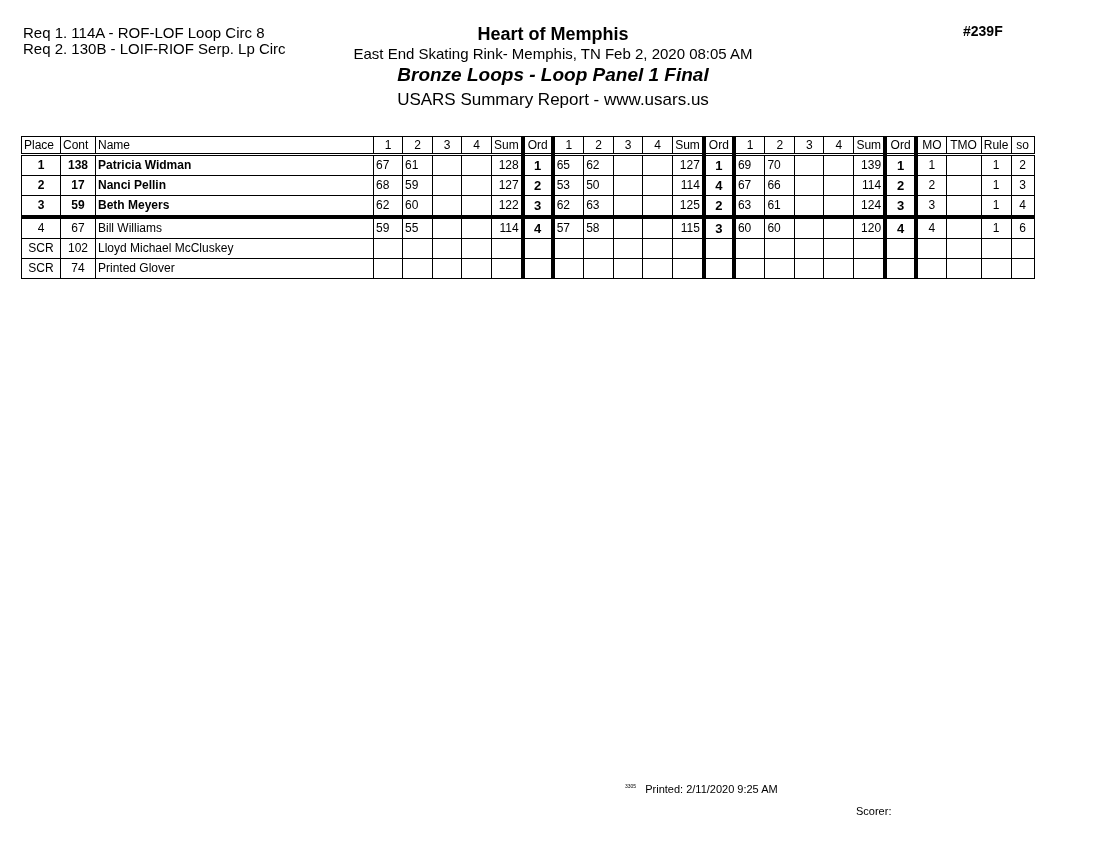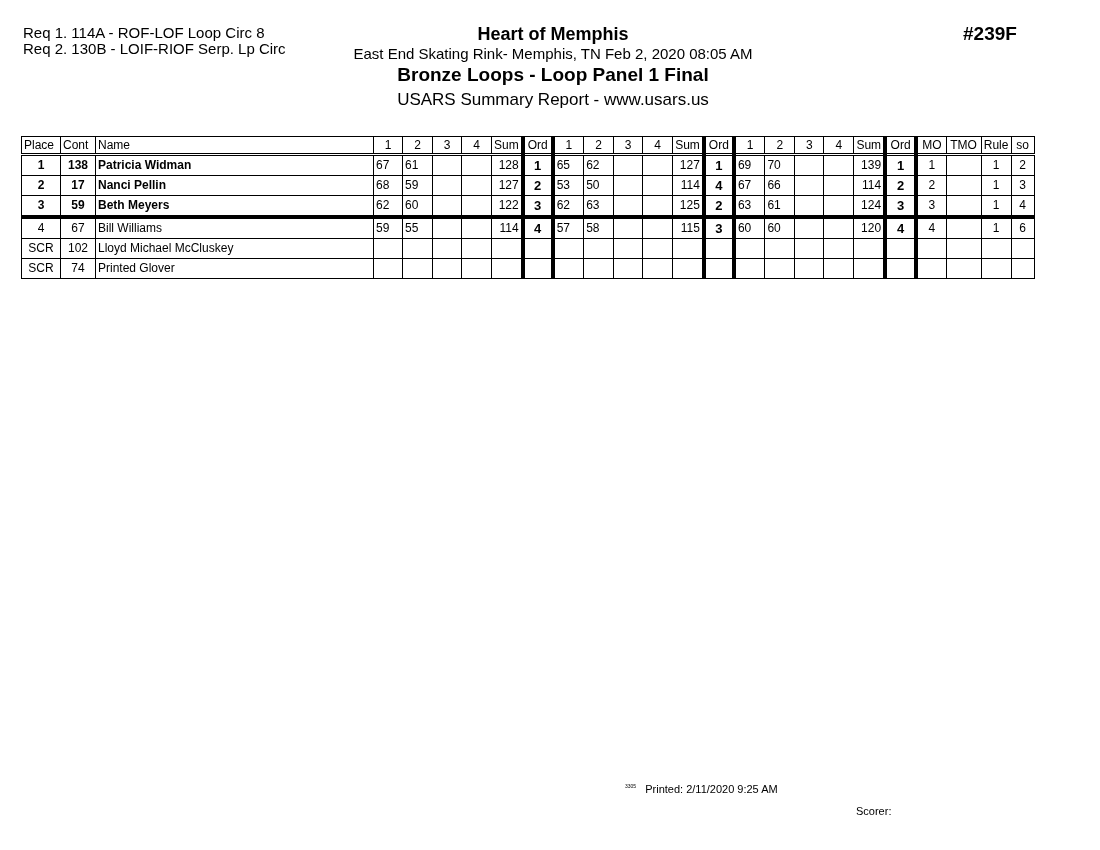--- a/index.html
+++ b/index.html
@@ -2,23 +2,23 @@
 <html><head>
 <meta charset="utf-8">
 <style>
   html, body { margin:0; padding:0; background:#ffffff; }
   body { width:1100px; height:850px; position:relative; overflow:hidden;
          font-family:"Liberation Sans", sans-serif; color:#000; }
   .abs { position:absolute; white-space:nowrap; }
   .req { font-size:15px; line-height:15px; }
   .title1 { font-size:18px; font-weight:bold; text-align:center; }
   .title2 { font-size:15px; text-align:center; }
-  .title3 { font-size:19px; font-weight:bold; text-align:center; }
+  .title3 { font-size:19px; font-weight:bold; text-align:center;font-style:italic; }
   .title4 { font-size:17px; text-align:center; }
-  .eventno { font-size:19px; font-weight:bold; }
+  .eventno { font-size:14px; font-weight:bold; }
 
   table.grid { position:absolute; left:21px; top:136px; border-collapse:collapse;
                table-layout:fixed; font-size:12px; }
   table.grid td { border:1px solid #000; padding:0 2px; height:19px; line-height:17px;
                   overflow:hidden; white-space:nowrap; }
   table.grid tr.judges td { height:22px; vertical-align:top; font-size:11px; line-height:14px; }
   table.grid tr.judges td.blank { border:none; }
   table.grid tr.hdr td { height:16px; line-height:15px; border-bottom:3px double #000; }
   td.c { text-align:center; }
   td.r { text-align:right; }

